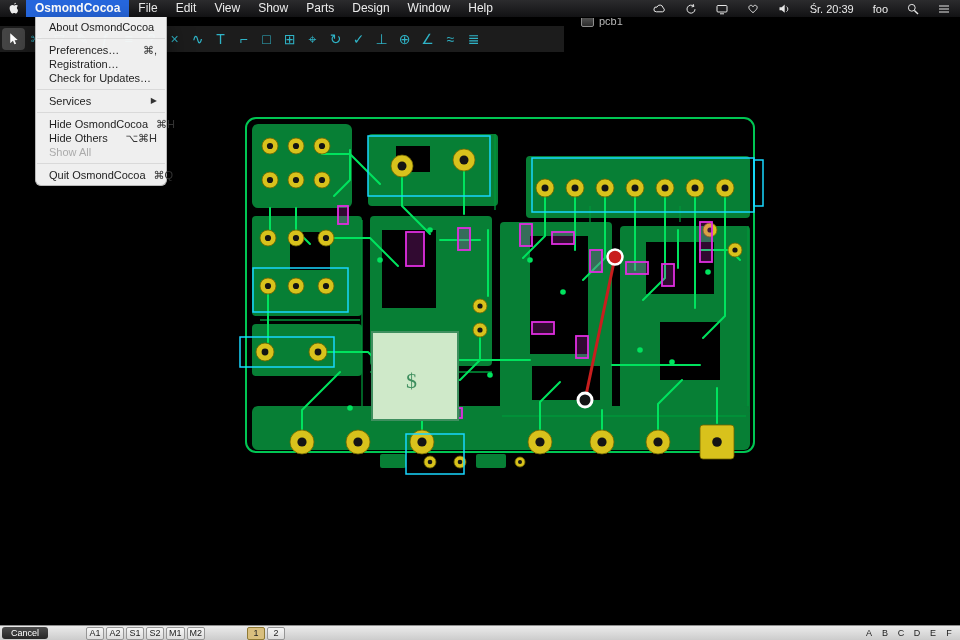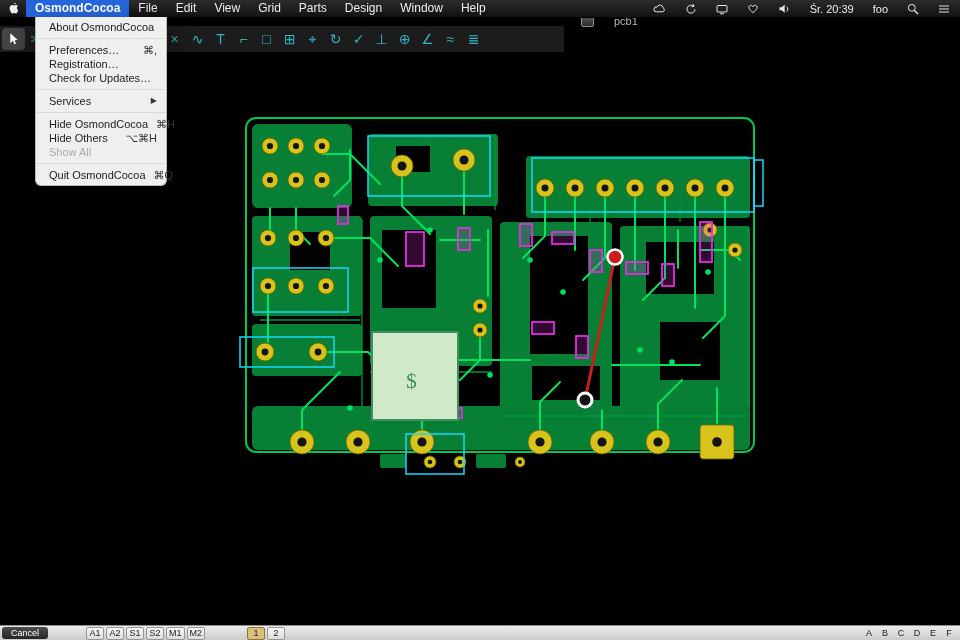--- a/index.html
+++ b/index.html
@@ -30,21 +30,21 @@
     box-shadow:0 10px 24px rgba(0,0,0,0.55);
     padding:3px 0;font-size:11px;color:#1d1d1d;margin-left:8px;
   }
   .menu-item{display:flex;justify-content:space-between;align-items:center;
     padding:1px 9px 1px 13px;height:12px;line-height:12px;white-space:nowrap;}
   .menu-item .shortcut{color:#333;margin-left:8px;}
   .menu-item .submenu-arrow{font-size:8px;color:#333;}
   .menu-item.disabled{color:#ababab;}
   .menu-sep{height:1px;background:#d9d9d9;margin:4px 1px;}
   
-  .doc-title{position:absolute;top:15px;left:581px;z-index:5;display:flex;gap:20px;
+  .doc-title{position:absolute;top:15px;left:581px;z-index:5;display:flex;gap:5px;
     align-items:center;color:#b8b8b8;font-size:11px;}
   .doc-title .win-ico{width:11px;height:9px;border:1px solid #8d8d8d;border-radius:2px;
     background:linear-gradient(#555,#2c2c2c);}
   .toolbar{
     position:absolute;top:26px;left:0;width:562px;height:26px;z-index:10;
     background:#1c1c1c;display:flex;align-items:center;padding-left:2px;
   }
   .tool{width:23px;height:22px;display:flex;align-items:center;justify-content:center;
     color:var(--c-tool_icon,#2fb3c6);font-size:14px;line-height:1;}
   .tool.selected{background:#454545;border-radius:4px;}
@@ -77,21 +77,21 @@
   <span class="apple">
     <svg width="12" height="13" viewBox="0 0 11 12">
         <path fill="#ededed" d="M8.3,0.6 c-0.1,0.9 -0.9,1.6 -1.7,1.6 c-0.1,-0.9 0.8,-1.6 1.7,-1.6 z M10,8.6 c-0.4,1 -1,2 -1.7,2 c-0.7,0 -0.9,-0.45 -1.7,-0.45 c-0.8,0 -1.05,0.45 -1.7,0.45 c-0.75,0 -1.4,-1.1 -1.8,-2 C2.3,6.7 2,4.6 3.2,3.5 c0.5,-0.5 1.2,-0.8 1.85,-0.8 c0.7,0 1.1,0.45 1.7,0.45 c0.55,0 0.9,-0.45 1.7,-0.45 c0.6,0 1.25,0.3 1.65,0.85 c-1.45,0.9 -1.2,3.1 -0.1,3.65 z"></path>
       </svg>
   </span>
   <span id="menu-items" style="display:flex;">
       <span class="mb-item active appname">OsmondCocoa</span>
       <span class="mb-item">File</span>
       <span class="mb-item">Edit</span>
       <span class="mb-item">View</span>
-      <span class="mb-item">Grid</span>
+      <span class="mb-item">Show</span>
       <span class="mb-item">Parts</span>
       <span class="mb-item">Design</span>
       <span class="mb-item">Window</span>
       <span class="mb-item">Help</span>
     </span>
   <span class="mb-status">
     <span class="sicon">
       <svg width="14" height="12" viewBox="0 0 12 12">
           <path d="M3.4,8.8 a2.4,2.4 0 1 1 0.6,-4.7 a3.1,3.1 0 0 1 6,0.7 a2.1,2.1 0 0 1 -0.3,4 z" fill="none" stroke="#e6e6e6"></path>
         </svg>

